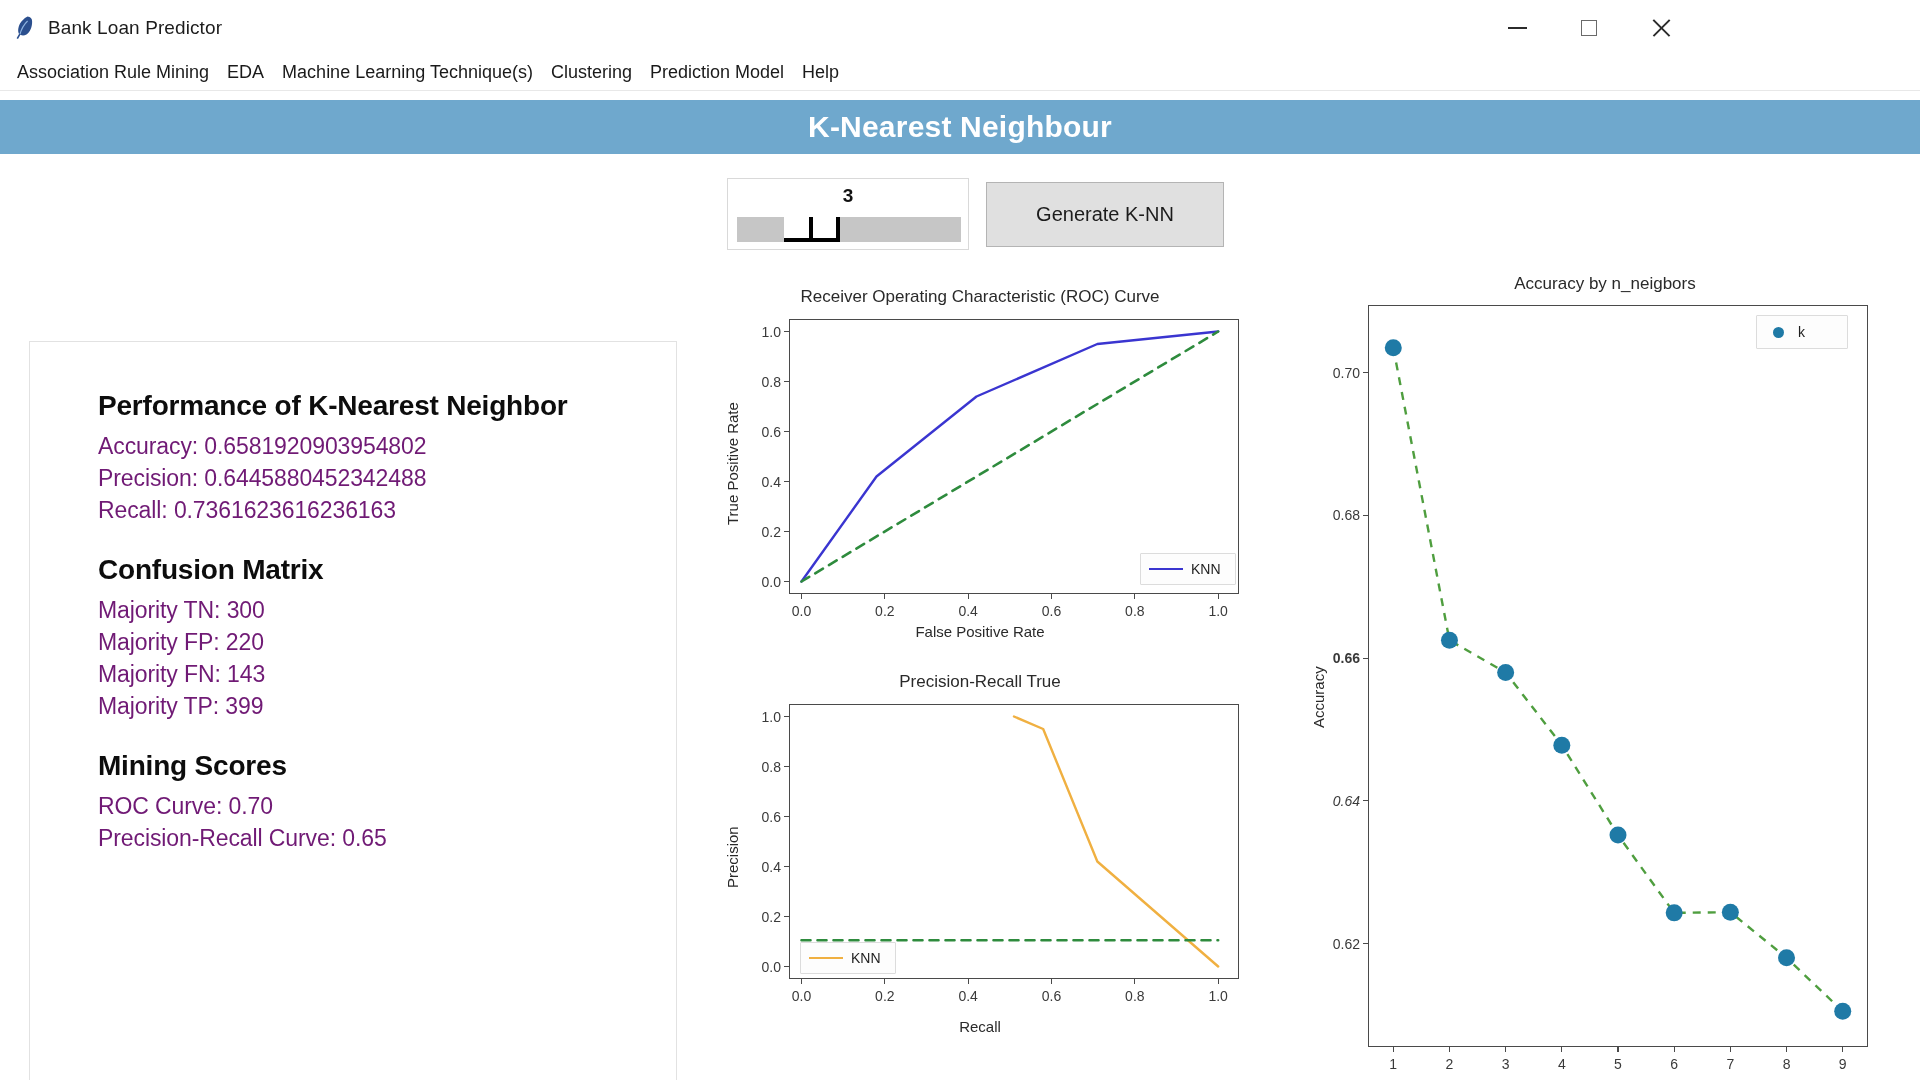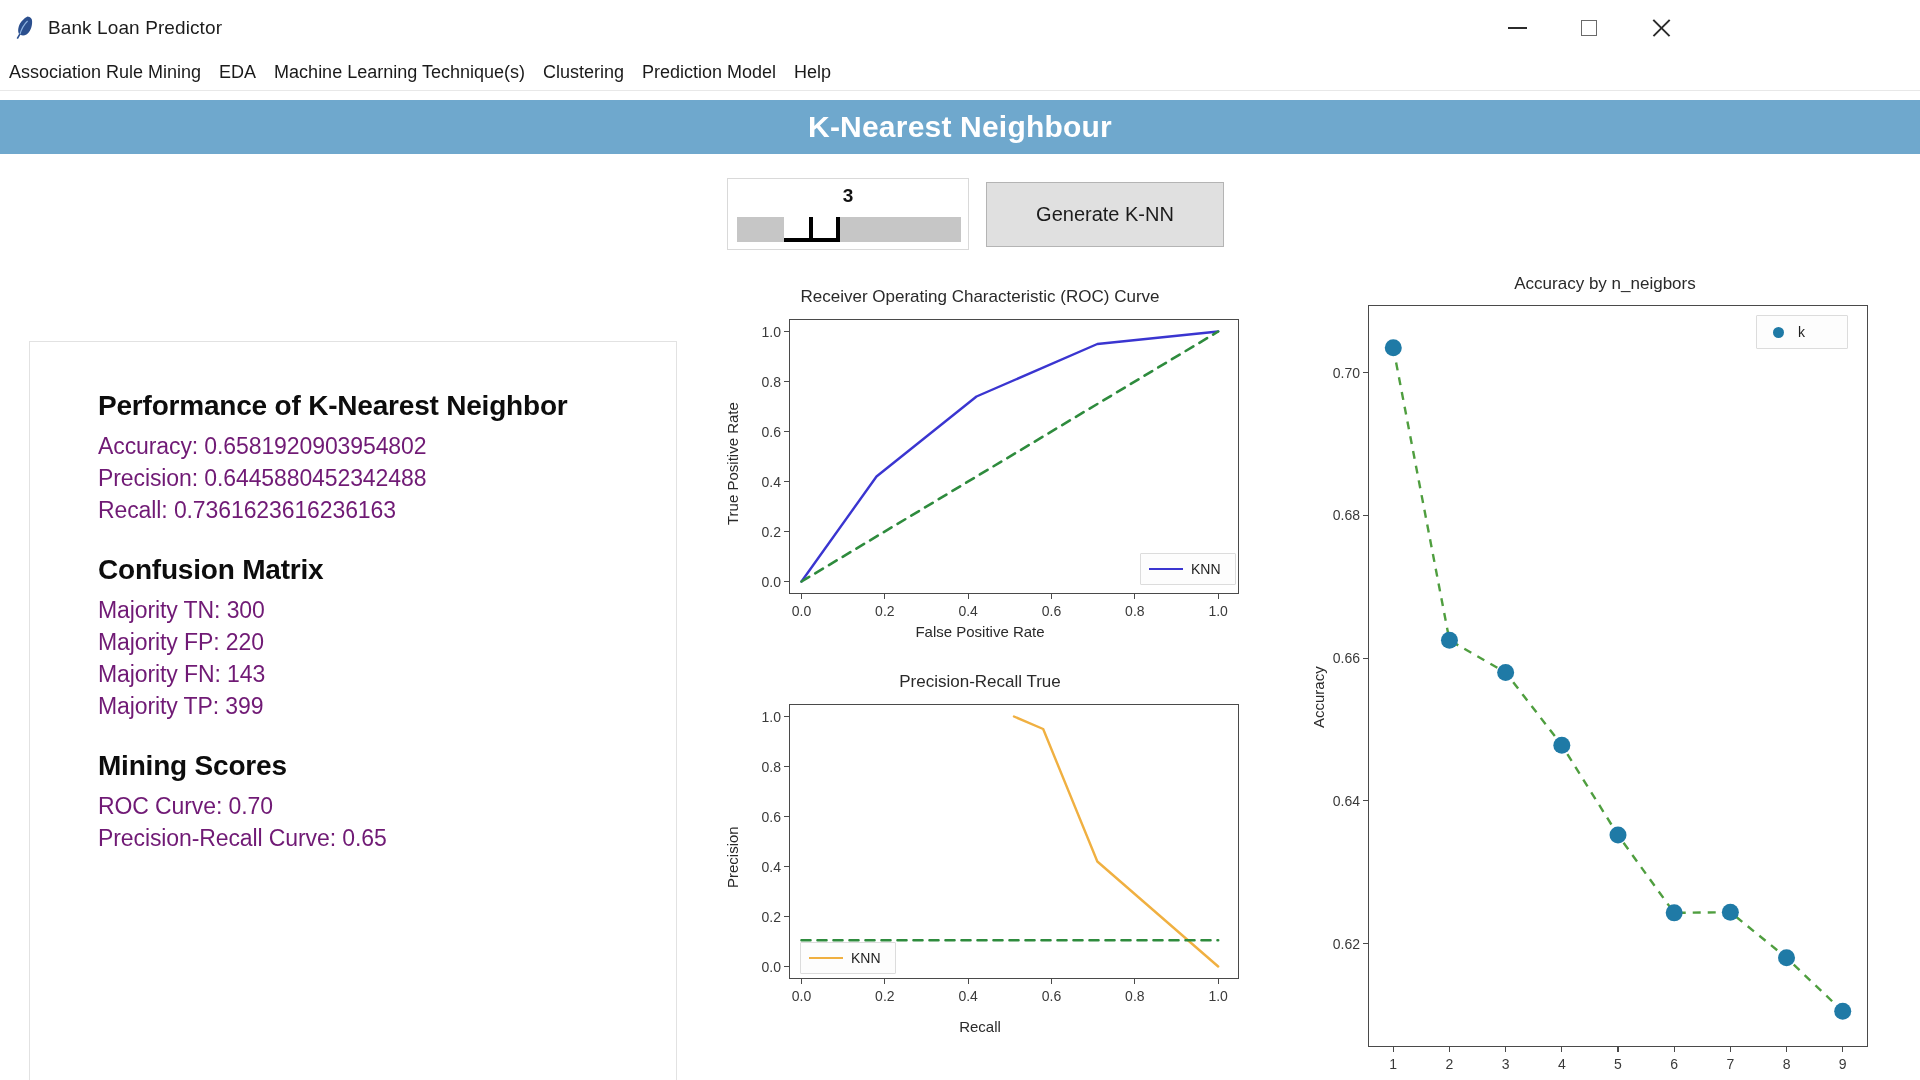--- a/index.html
+++ b/index.html
@@ -42,21 +42,21 @@
   #menubar {
     position: absolute; left: 0; top: 55px; width: 1920px; height: 36px;
     background: #ffffff;
     display: flex; align-items: center;
     border-bottom: 1px solid #e8e8e8;
   }
   .menu-item {
     font-size: 18px; color: #1a1a1a; padding: 2px 9px; white-space: nowrap;
     cursor: default;
   }
-  .menu-item:first-child { margin-left: 0px; text-align: right; }
+  .menu-item:first-child { margin-left: 8px; text-align: right; }
 
   
   #banner {
     position: absolute; left: 0; top: 100px; width: 1920px; height: 54px;
     background: #6fa8cd;
     display: flex; align-items: center; justify-content: center;
   }
   #banner-title {
     color: #ffffff; font-size: 30px; font-weight: bold; letter-spacing: 0.2px;
   }
@@ -320,20 +320,20 @@
     <div class="tick-x" style="left:384.179775280899px; top:788px;">6</div>
     <div class="tickmark-x" style="left:439.75955056179777px; top:779px;"></div>
     <div class="tick-x" style="left:440.3595505617978px; top:788px;">7</div>
     <div class="tickmark-x" style="left:495.9393258426967px; top:779px;"></div>
     <div class="tick-x" style="left:496.5393258426967px; top:788px;">8</div>
     <div class="tickmark-x" style="left:552.1191011235956px; top:779px;"></div>
     <div class="tick-x" style="left:552.7191011235956px; top:788px;">9</div>
     <div class="tickmark-y" style="left:73px; top:674.9480769230772px;"></div>
     <div class="tick-y" style="left:22px; width:48px; top:675.5480769230772px;">0.62</div>
     <div class="tickmark-y" style="left:73px; top:532.2557692307694px;"></div>
-    <div class="tick-y" style="left:22px; width:48px; top:532.8557692307694px;">0.64</div>
+    <div class="tick-y" style="left:22px; width:48px; top:532.8557692307694px;font-style:italic;">0.64</div>
     <div class="tickmark-y" style="left:73px; top:389.5634615384615px;"></div>
-    <div class="tick-y" style="left:22px; width:48px; top:390.16346153846155px;">0.66</div>
+    <div class="tick-y" style="left:22px; width:48px; top:390.16346153846155px;font-weight:bold;">0.66</div>
     <div class="tickmark-y" style="left:73px; top:246.8711538461537px;"></div>
     <div class="tick-y" style="left:22px; width:48px; top:247.4711538461537px;">0.68</div>
     <div class="tickmark-y" style="left:73px; top:104.17884615384665px;"></div>
     <div class="tick-y" style="left:22px; width:48px; top:104.77884615384664px;">0.70</div>
   </div>
 
 </body></html>

